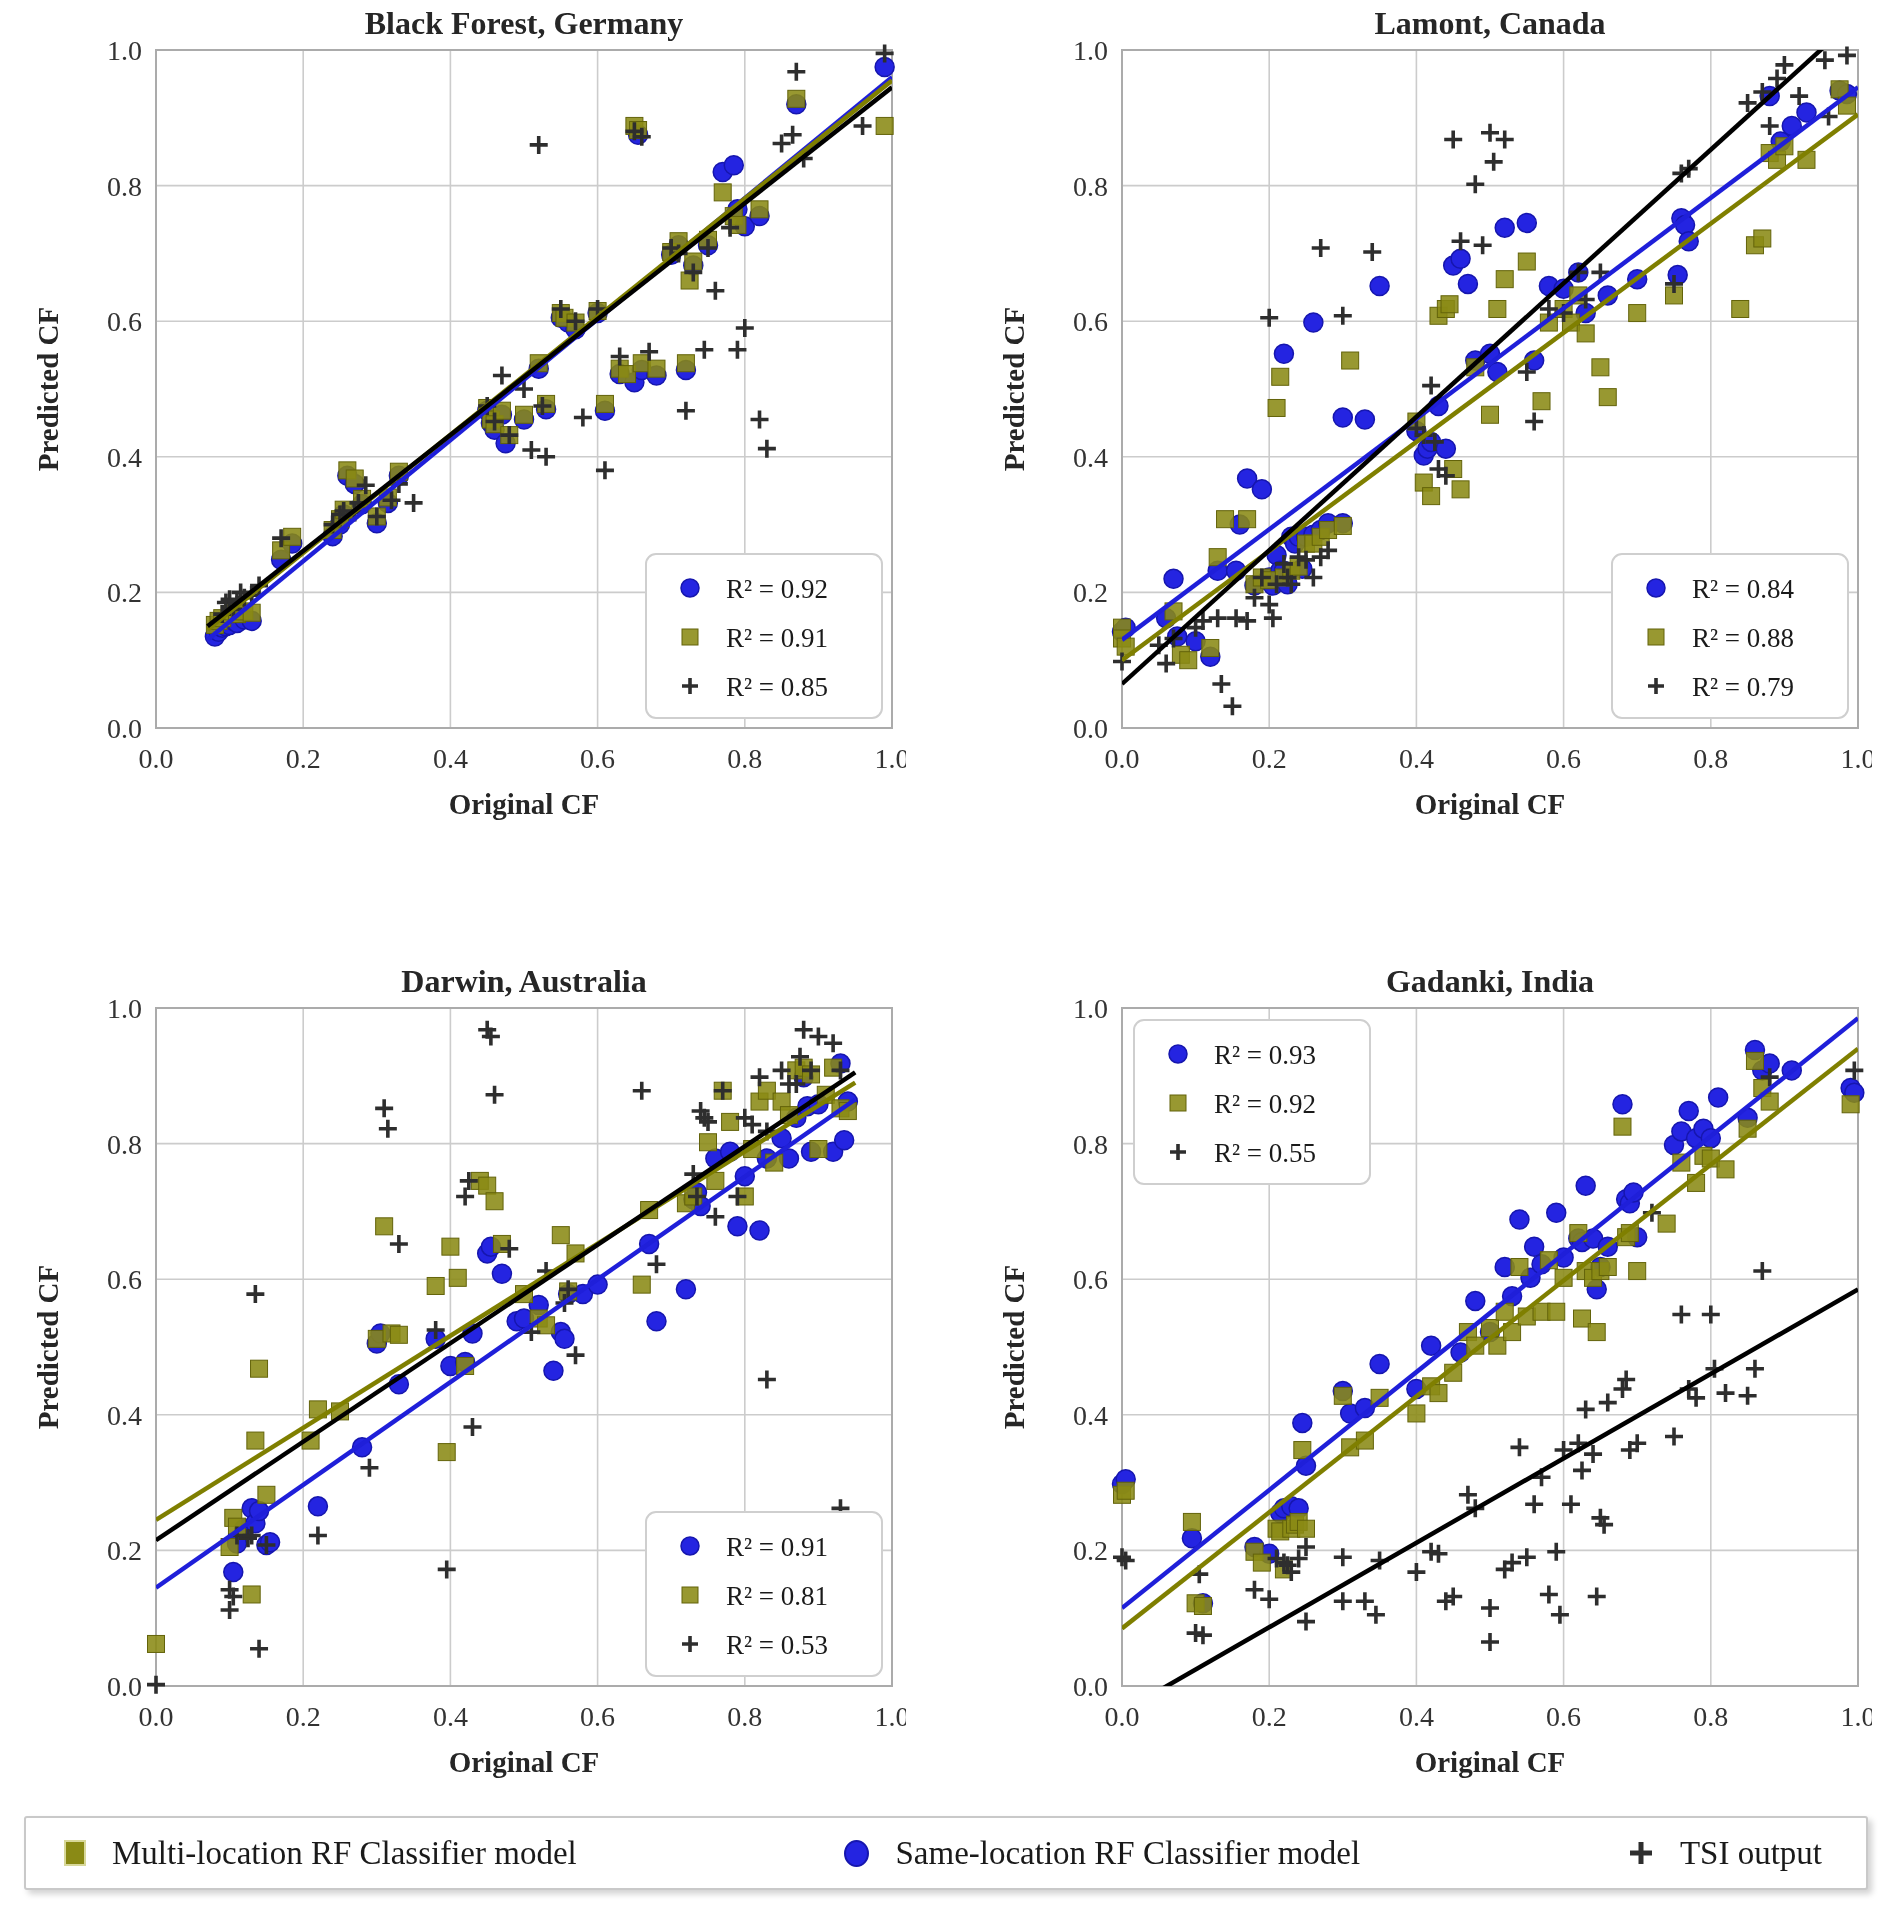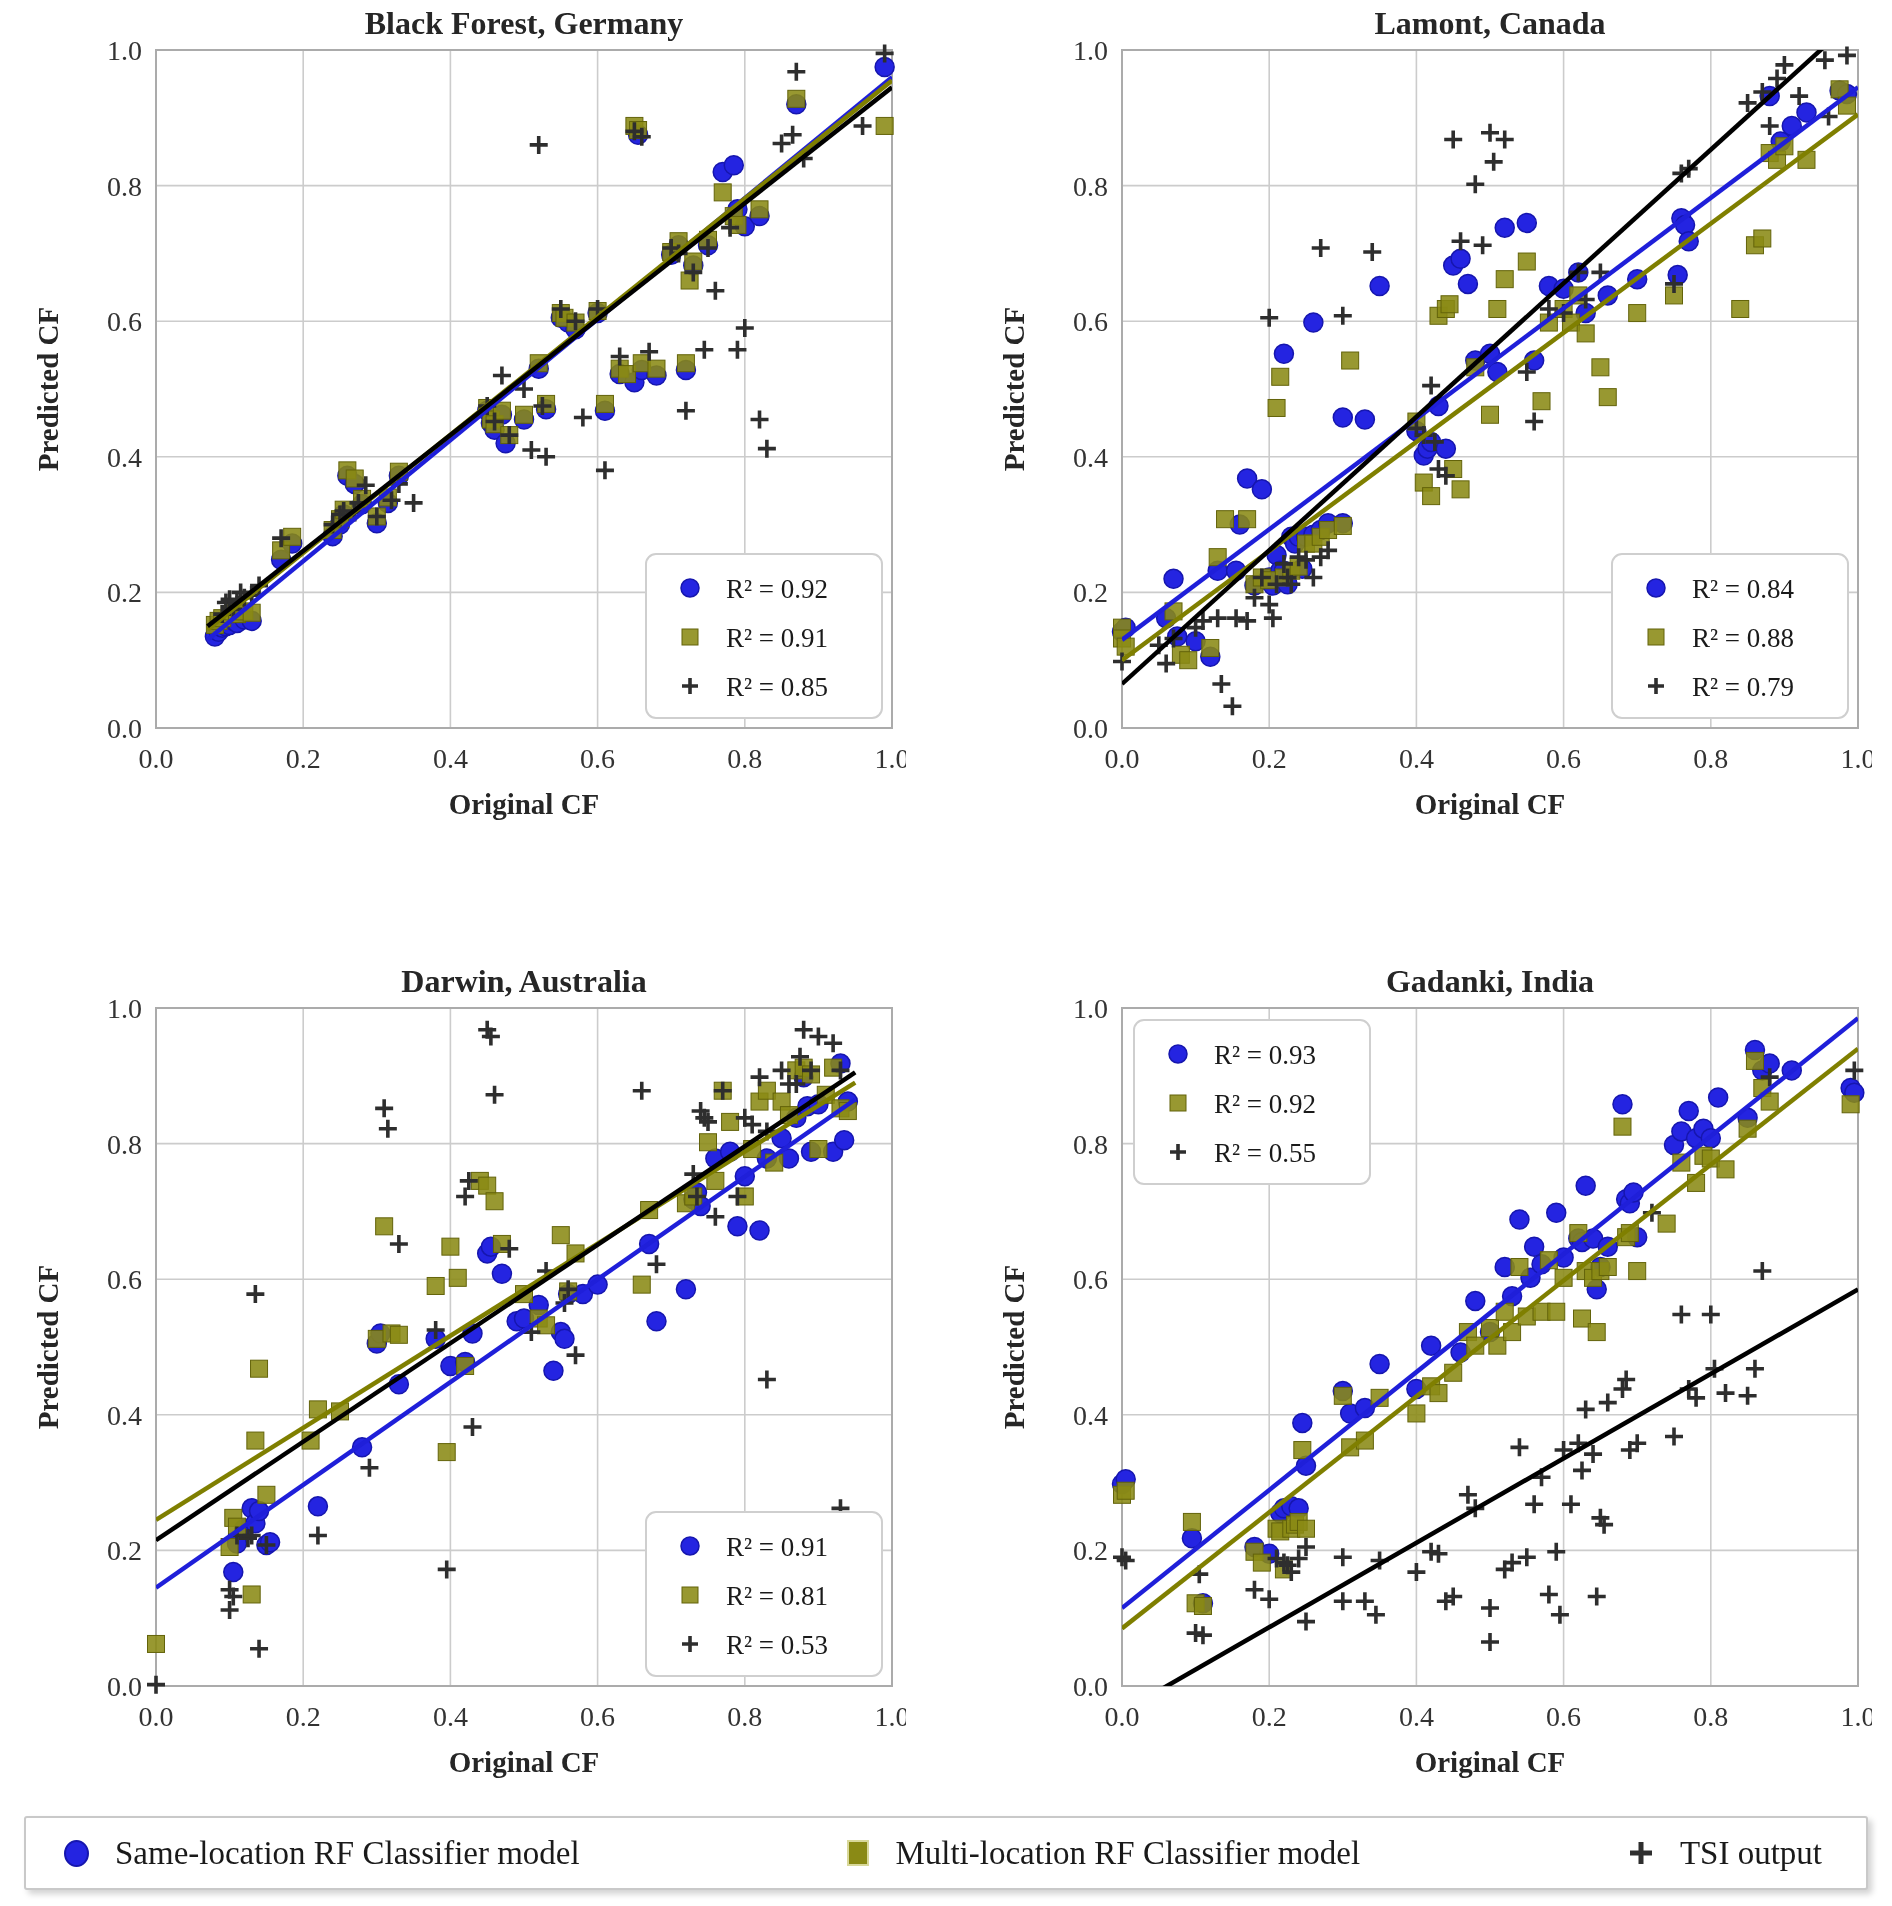--- a/index.html
+++ b/index.html
@@ -948,26 +948,26 @@
             <text x="222" y="151" font-size="27" fill="#1a1a1a" font-family="Liberation Serif, serif">R² = 0.92</text>
             <path d="M178,190 H194 M186,182 V198" stroke="#2e2e2e" stroke-width="3.6" fill="none"></path>
             <text x="222" y="200" font-size="27" fill="#1a1a1a" font-family="Liberation Serif, serif">R² = 0.55</text>
           </g>
         </svg>
     </div>
   </div>
 
   <div class="bottom-legend">
     <div class="legend-item">
+      <span class="marker-square"></span>
+      <span class="label">Multi-location RF Classifier model</span>
+    </div>
+    <div class="legend-item">
       <span class="marker-circle"></span>
       <span class="label">Same-location RF Classifier model</span>
-    </div>
-    <div class="legend-item">
-      <span class="marker-square"></span>
-      <span class="label">Multi-location RF Classifier model</span>
     </div>
     <div class="legend-item">
       <svg class="marker-plus" width="26" height="26" viewBox="0 0 26 26">
           <path d="M2,13 H24 M13,2 V24" stroke="#2e2e2e" stroke-width="5" fill="none"></path>
         </svg>
       <span class="label">TSI output</span>
     </div>
   </div>
 </div>
 

